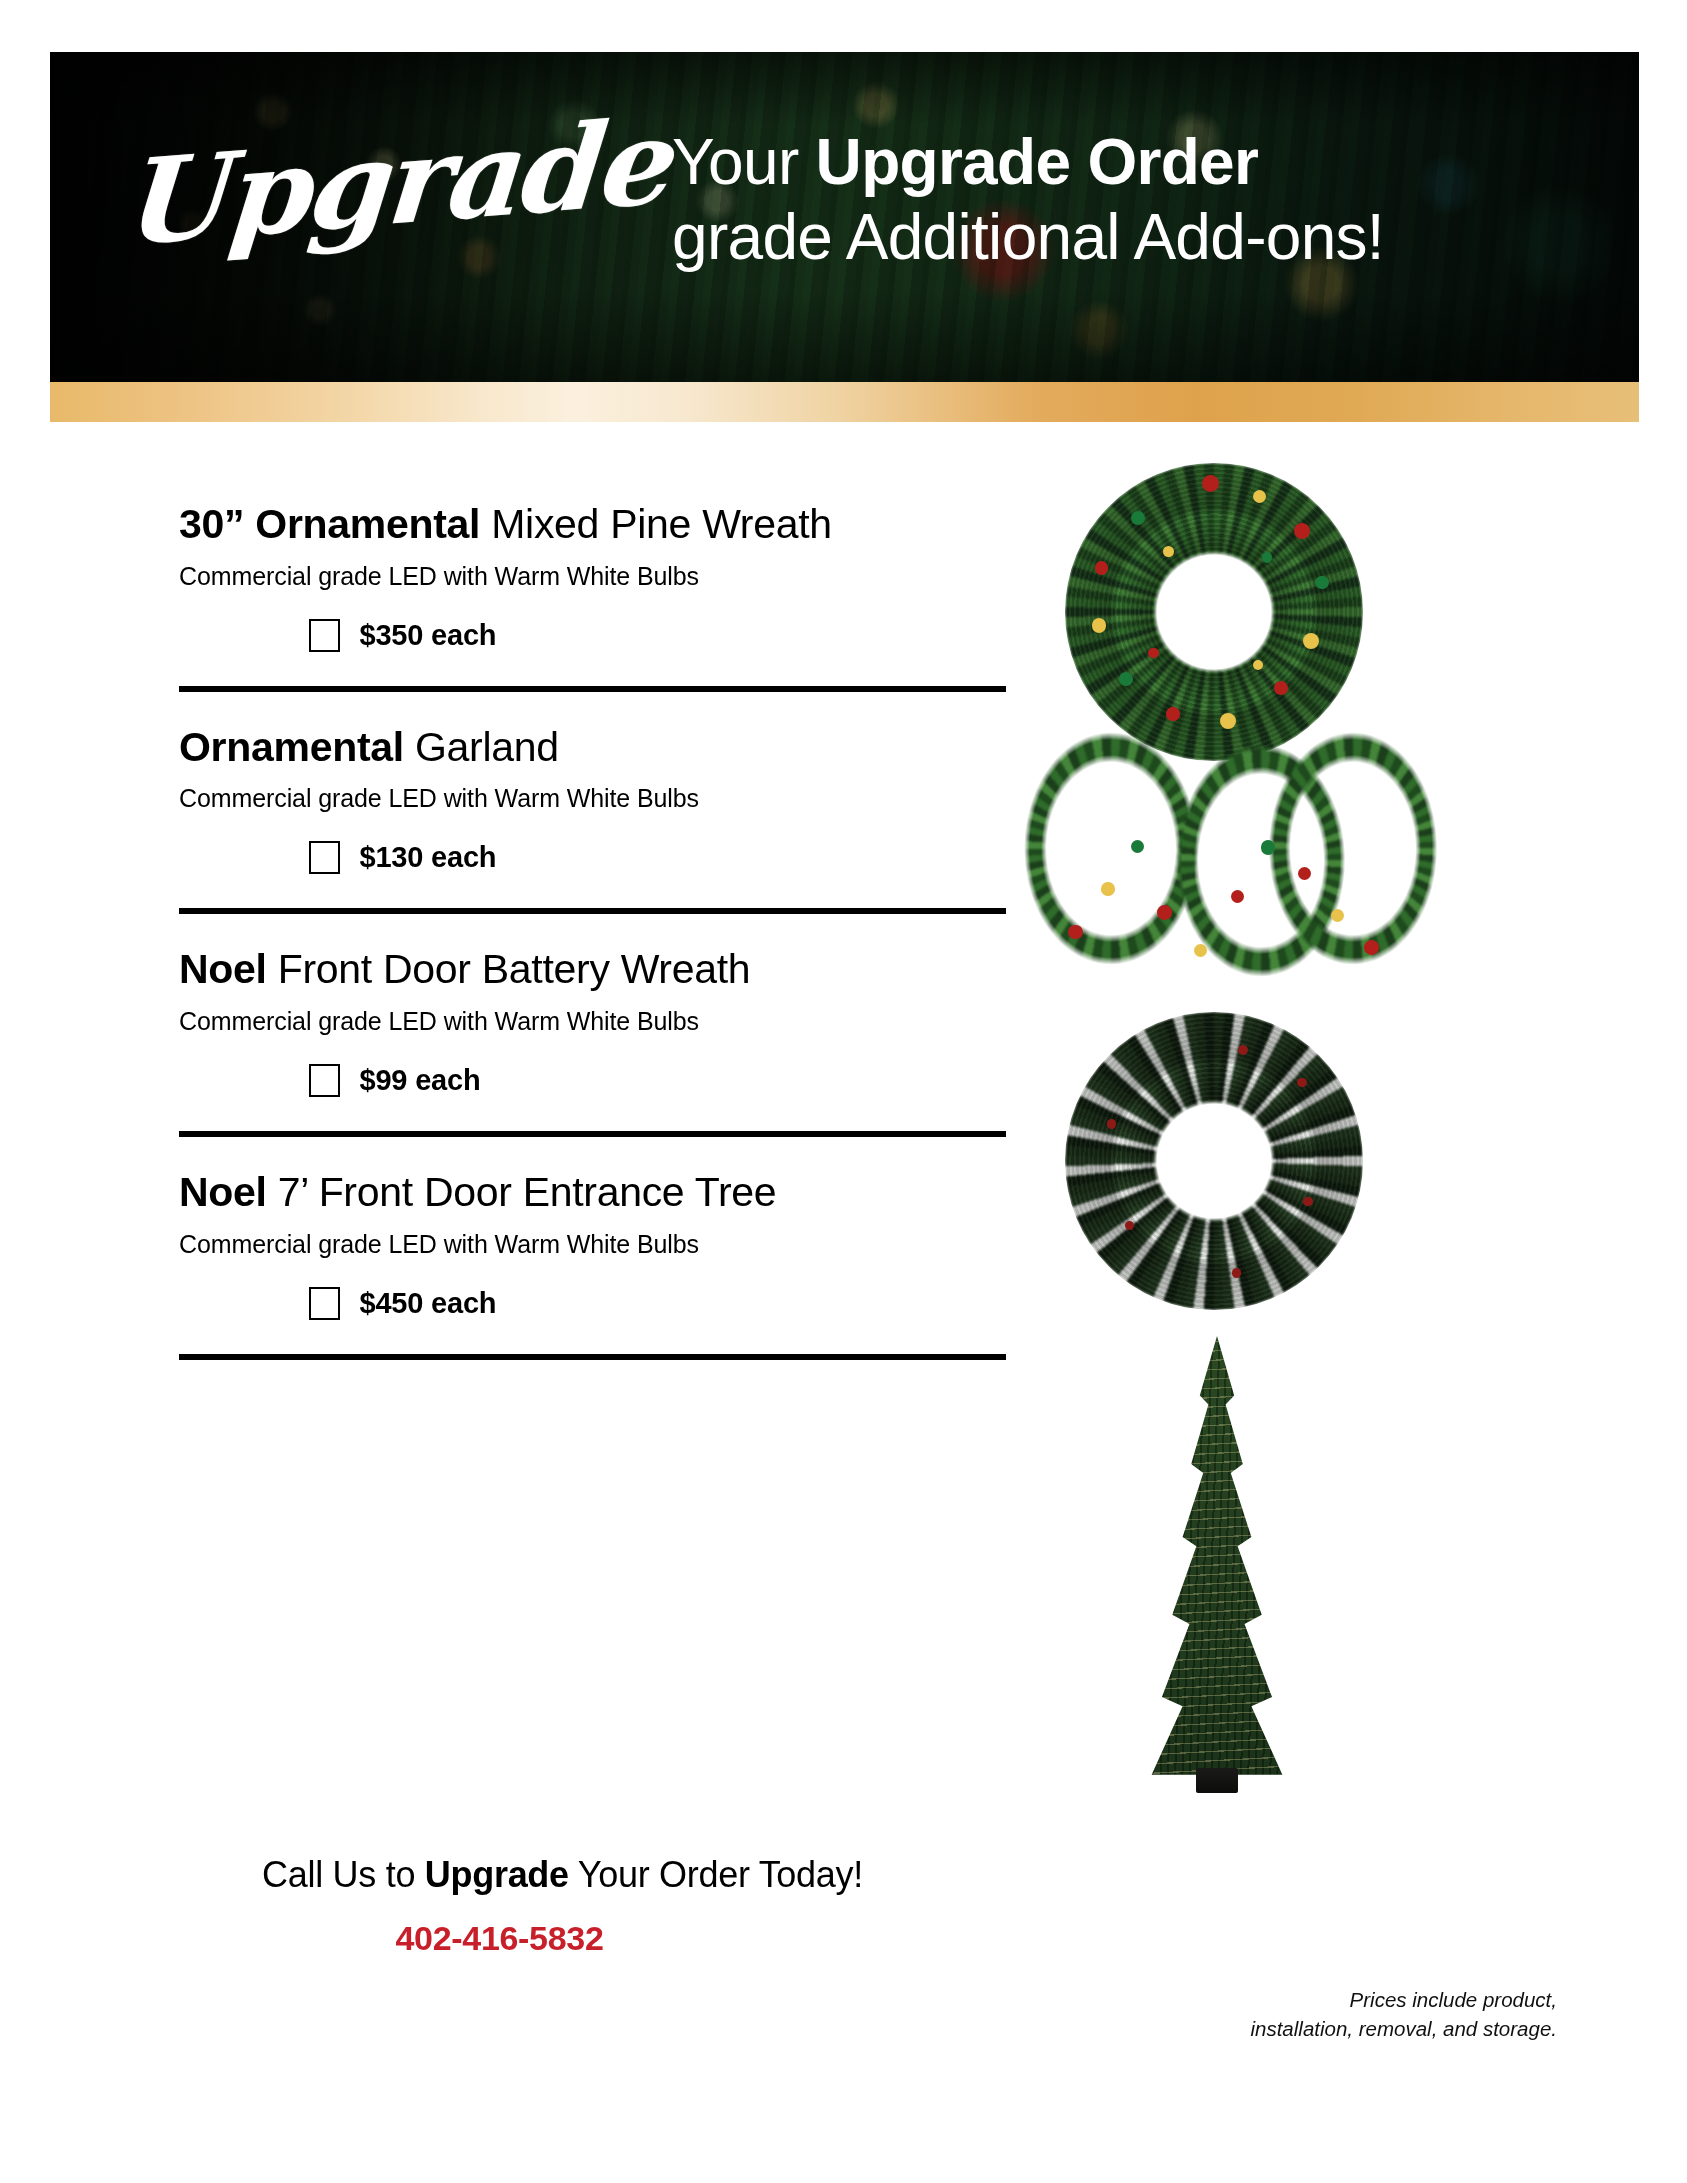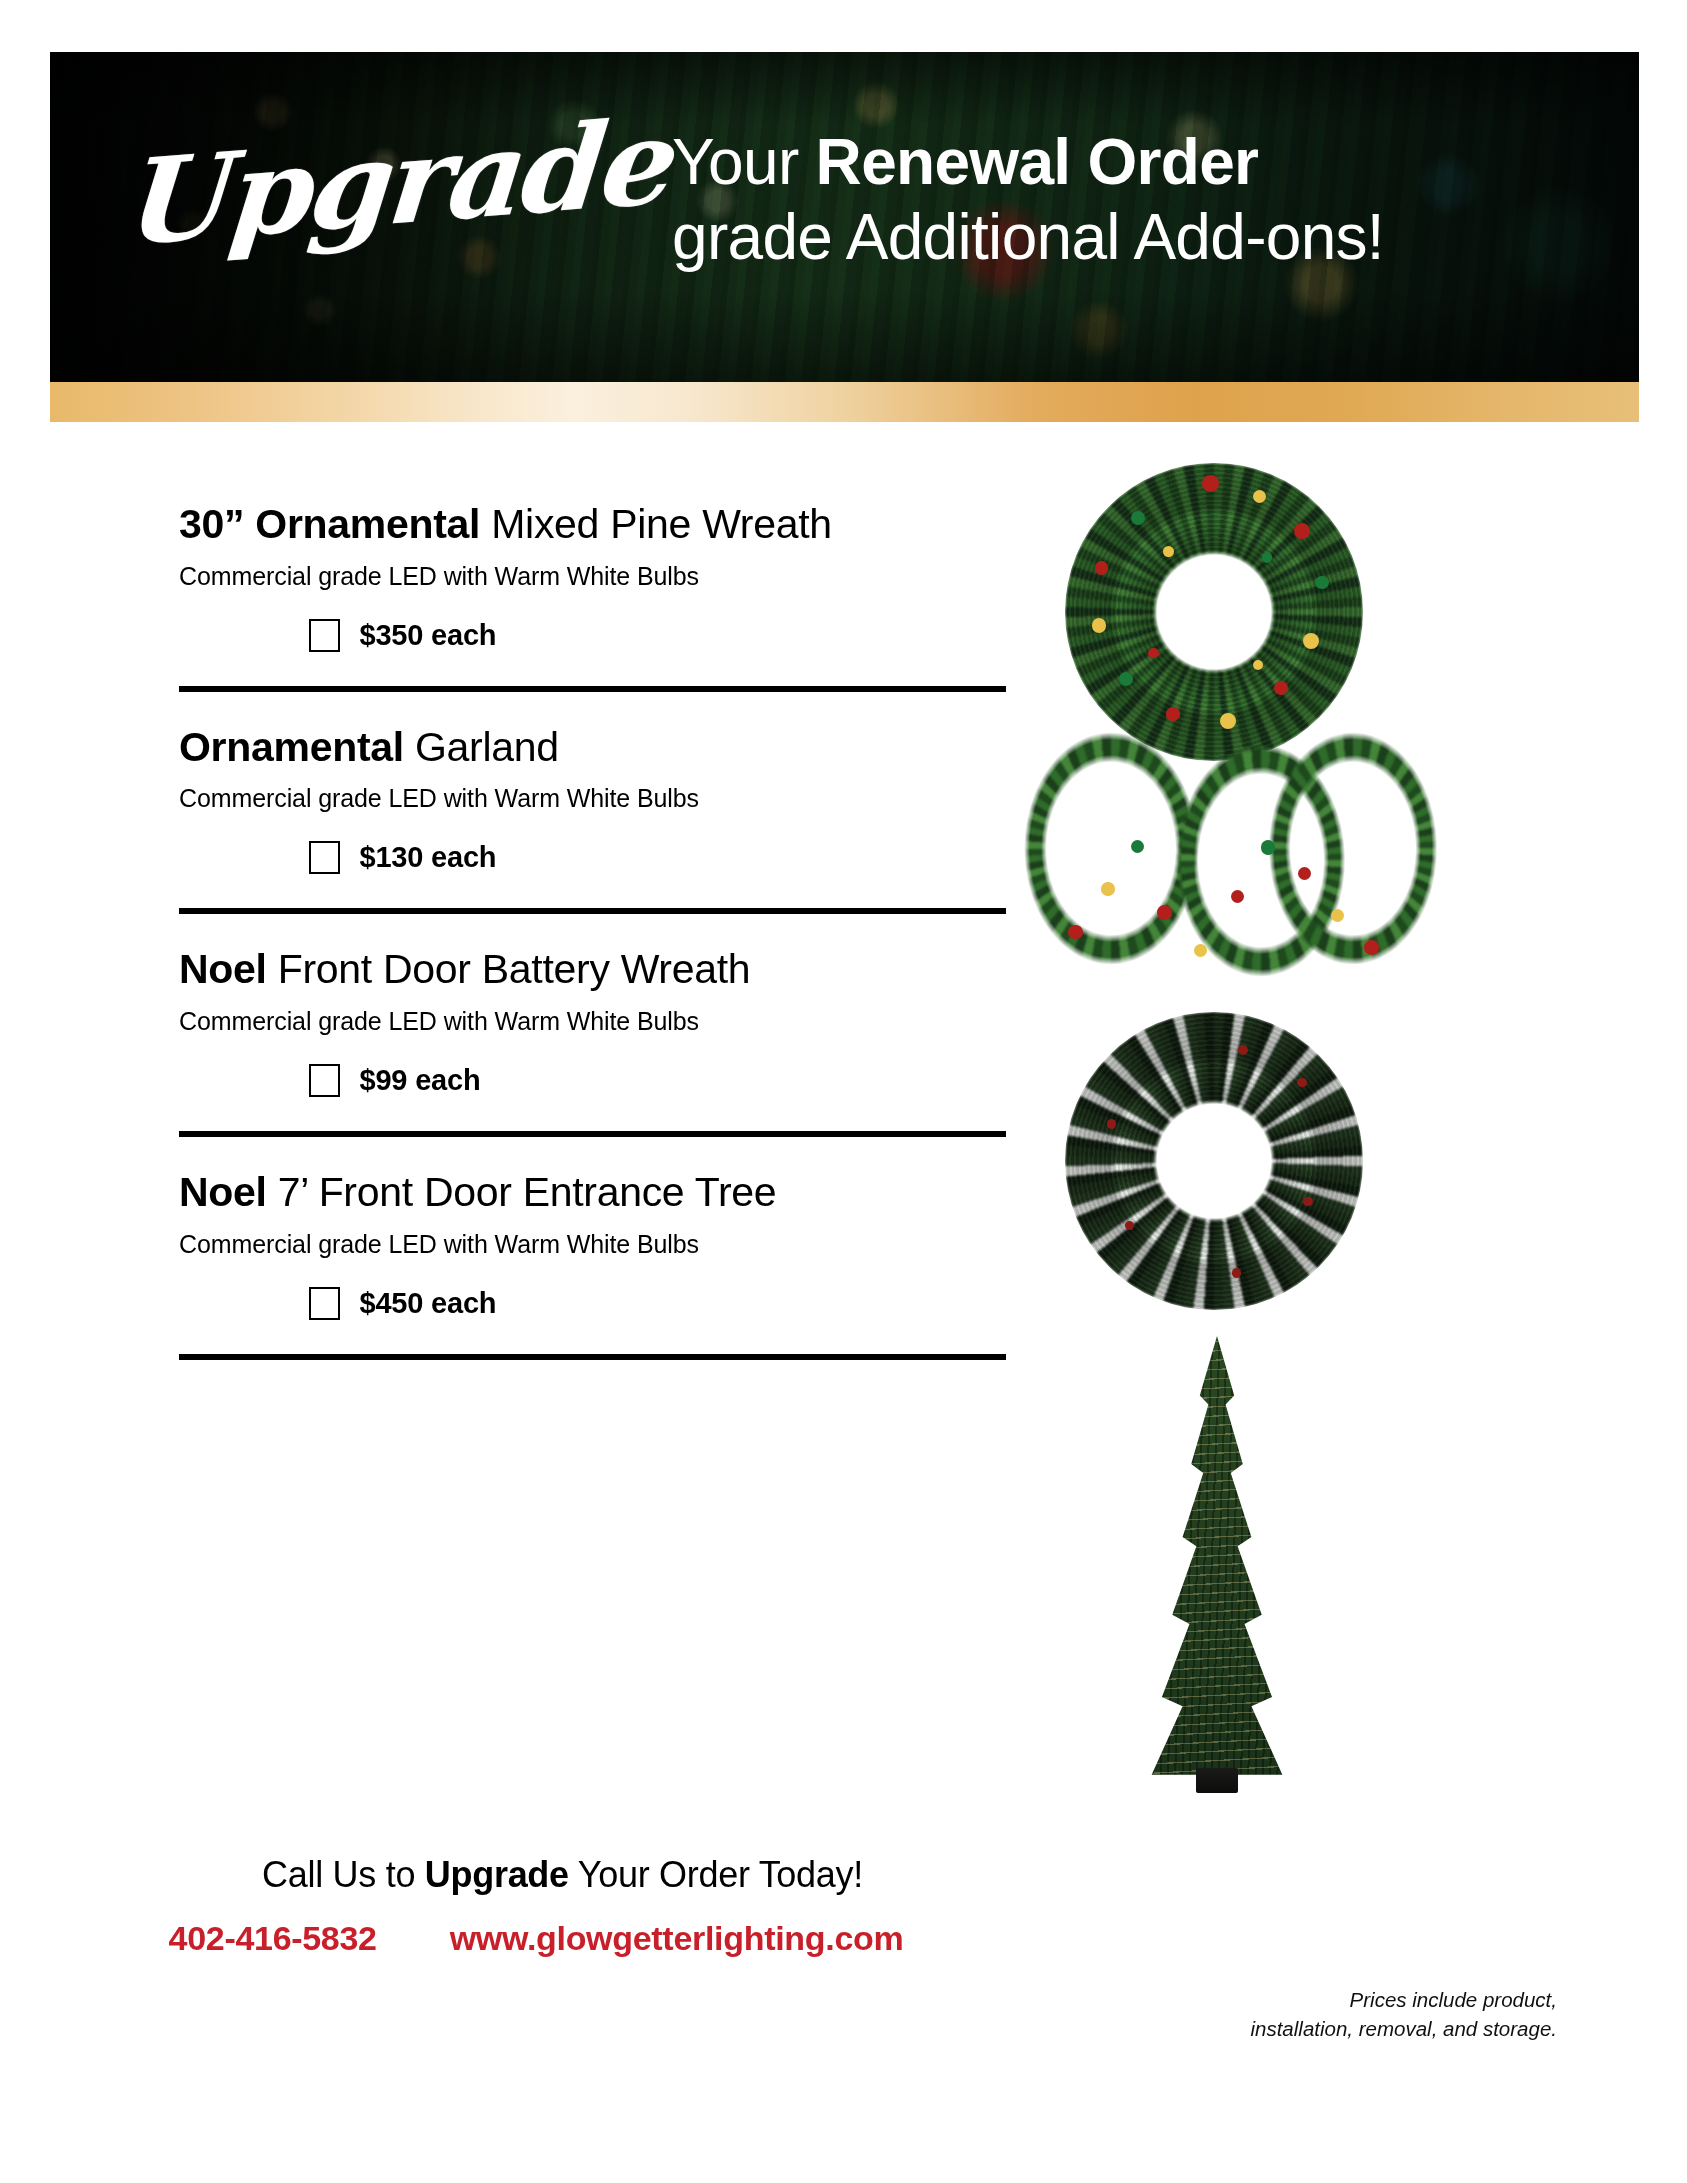--- a/index.html
+++ b/index.html
@@ -213,21 +213,21 @@
 
 <div class="page">
 
   <div class="hero">
     <div class="hero-photo"></div>
     <div class="hero-streaks"></div>
     <div class="hero-vignette"></div>
     <div class="hero-inner">
       <div class="script-word">Upgrade</div>
       <div class="hero-lines">
-        <div class="hl1"><span>Your </span><b>Renewal Order</b></div>
+        <div class="hl1"><span>Your </span><b>Upgrade Order</b></div>
         <div class="hl2">grade Additional Add-ons!</div>
       </div>
     </div>
   </div>
 
   <div class="goldbar goldbar-top"></div>
 
   <div class="products">
 
     <div class="product">
@@ -346,21 +346,20 @@
         <div class="tree-pot"></div>
       </div>
     </div>
 
   </div>
 
   <div class="cta"><span>Call Us to </span><b>Upgrade</b><span> Your Order Today!</span></div>
 
   <div class="contact">
     <span class="phone">402-416-5832</span>
-    <span>www.glowgetterlighting.com</span>
   </div>
 
   <div class="fineprint">
     <div>Prices include product,</div>
     <div>installation, removal, and storage.</div>
   </div>
 
   <div class="goldbar goldbar-bottom"></div>
 
 </div>

